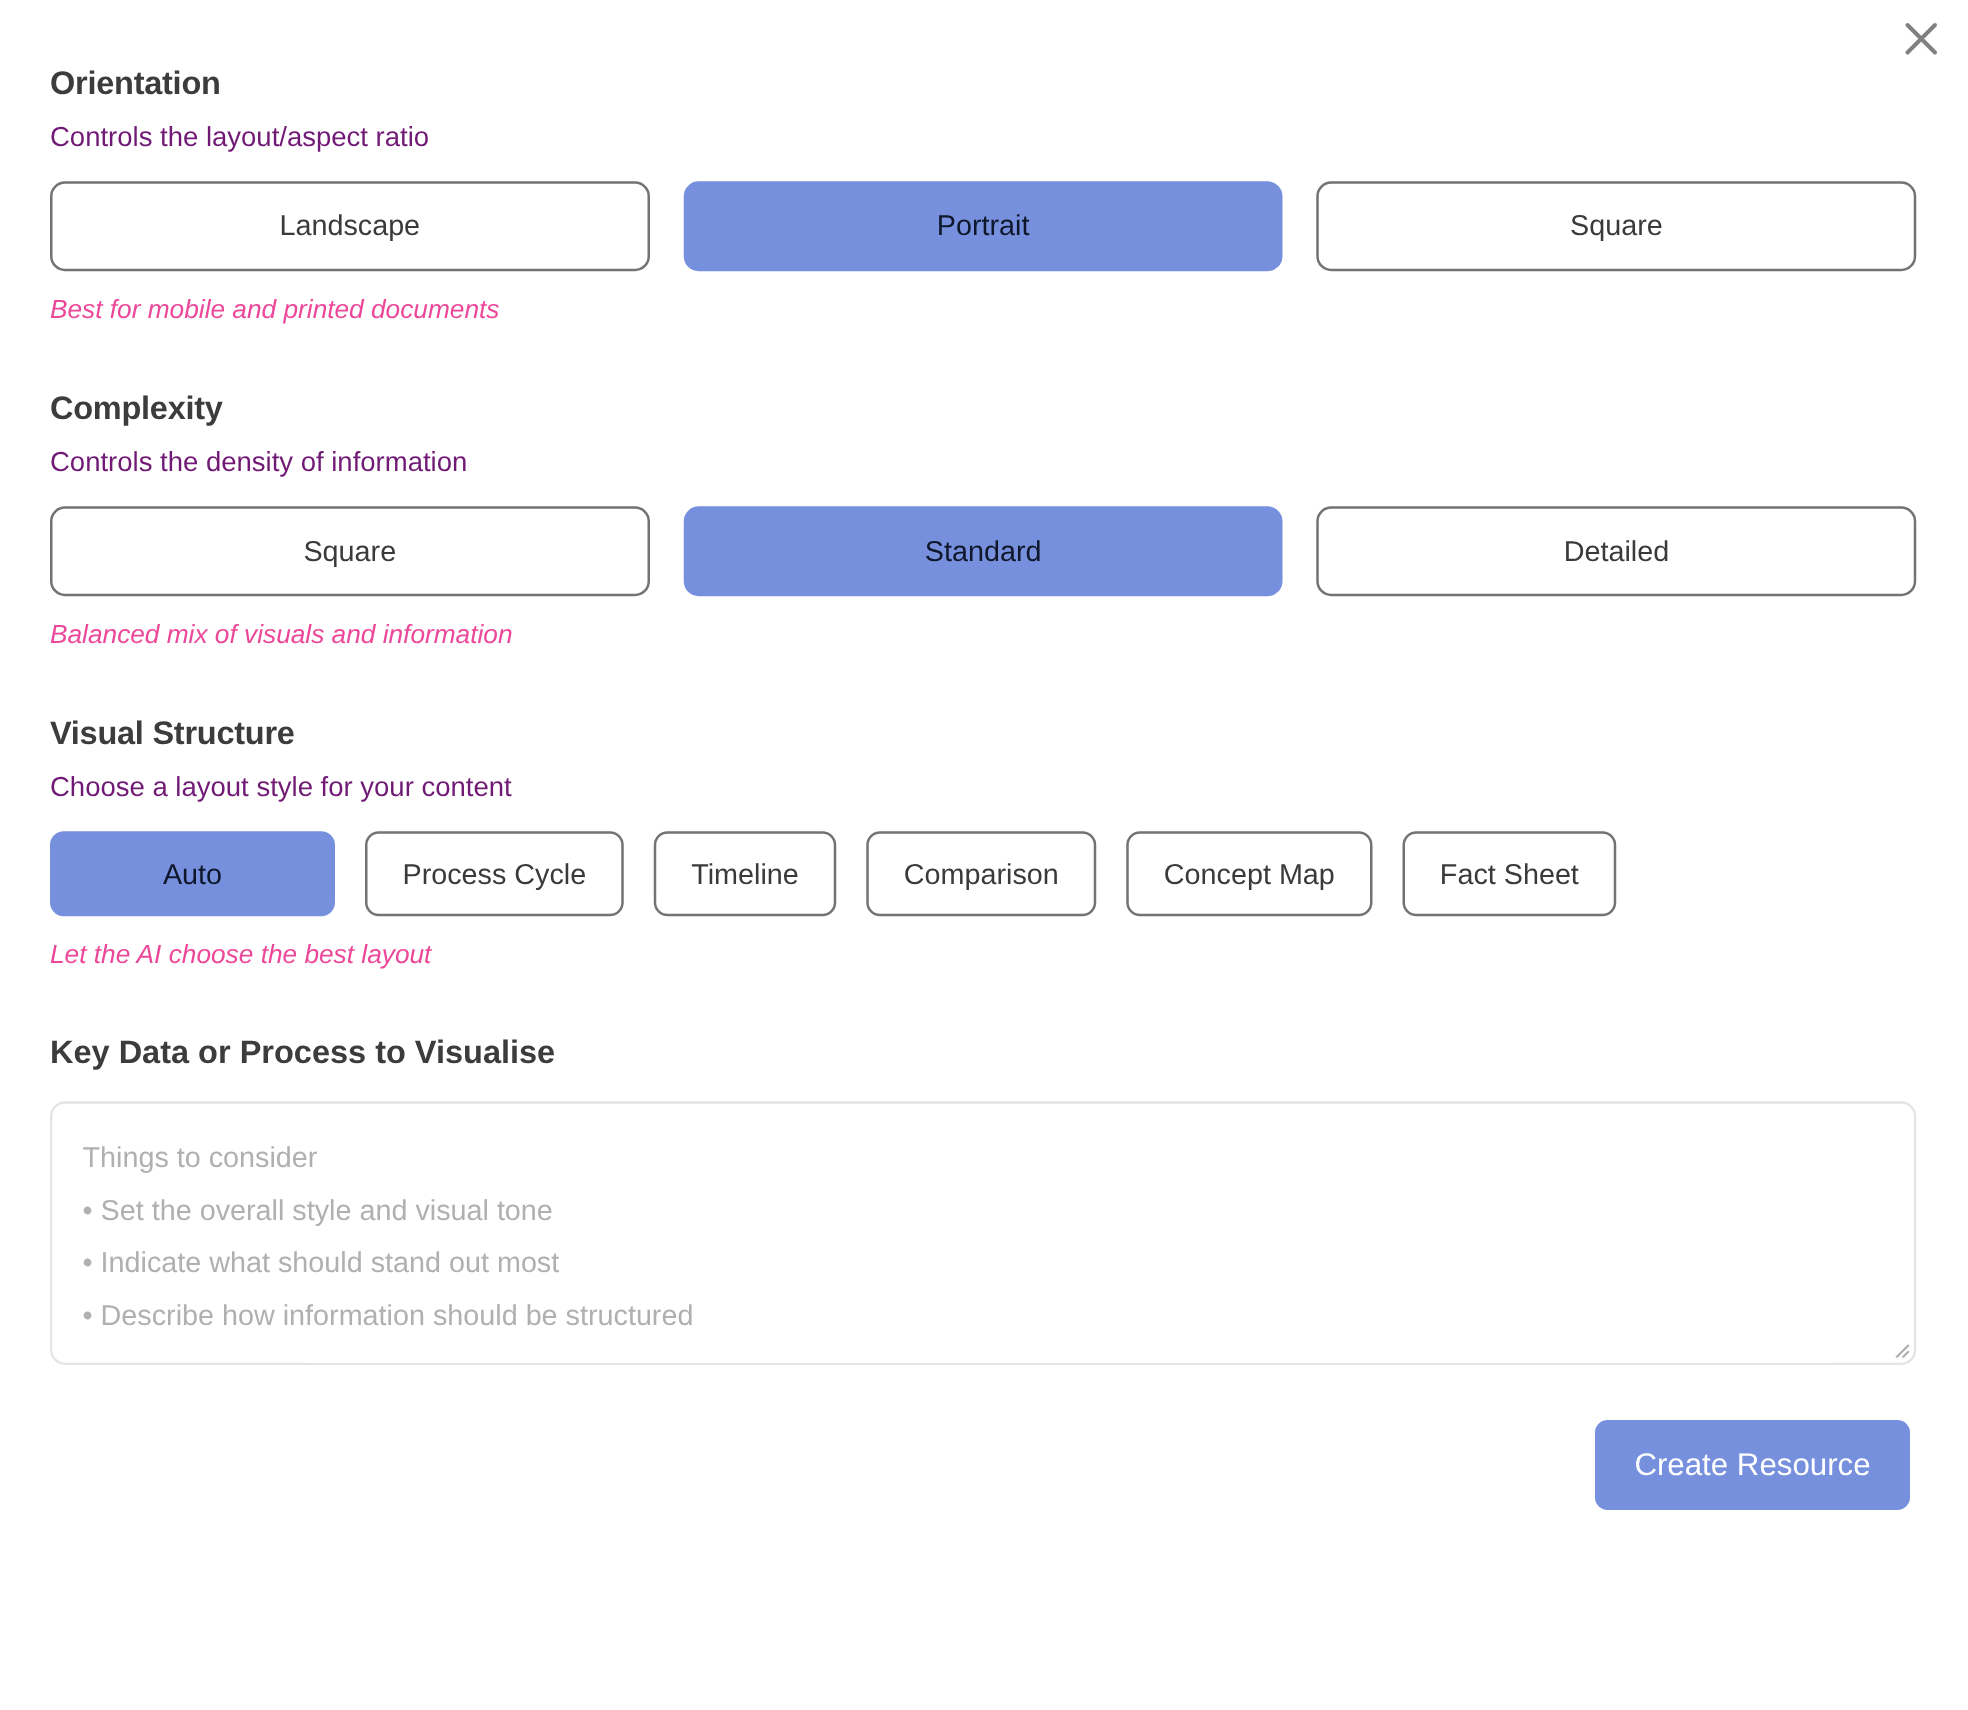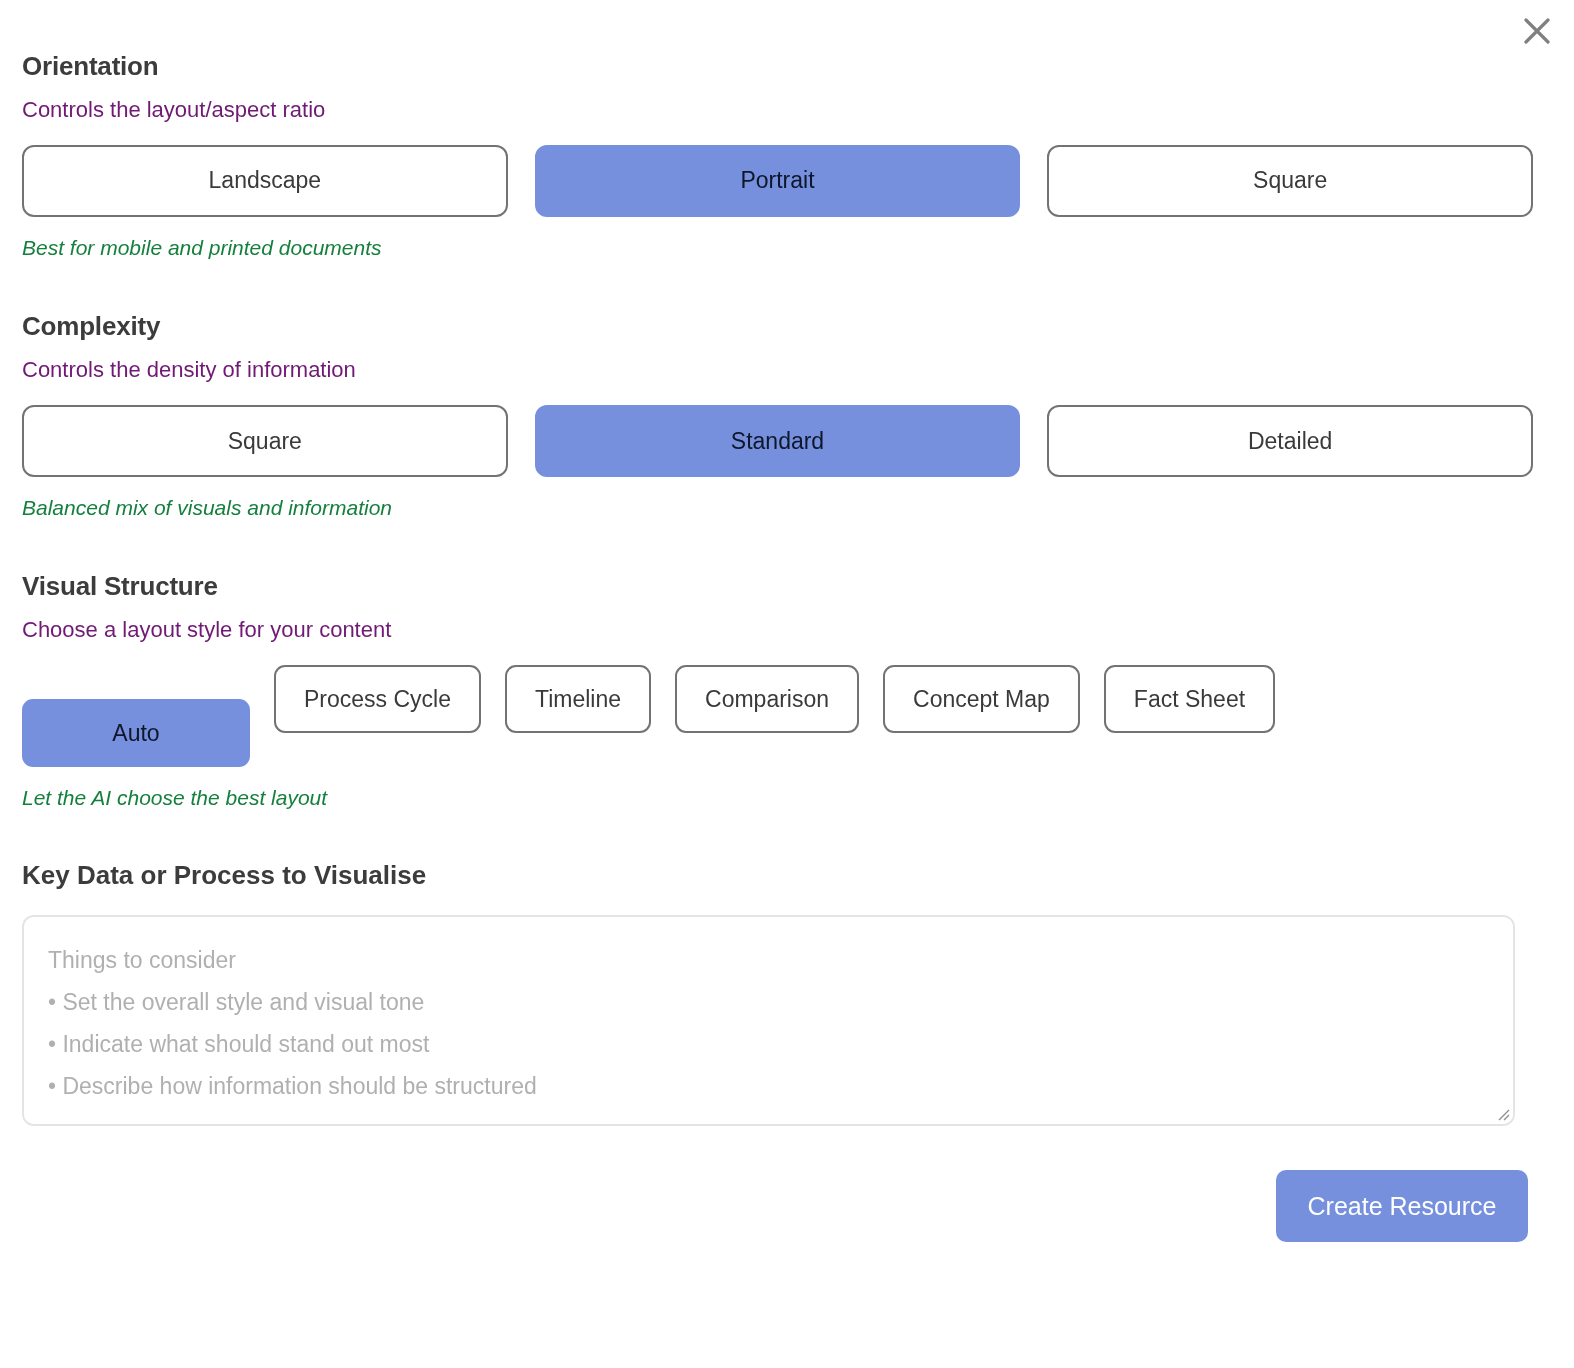--- a/index.html
+++ b/index.html
@@ -30,21 +30,21 @@
     justify-content: center;
     cursor: pointer;
     background: none;
     border: none;
     padding: 0;
   }
   .close-btn svg { display: block; }
 
   
   .panel {
-    padding: 52px 41px 0 22px;
+    padding: 52px 41px 0 40px;
   }
 
   .section { margin-bottom: 0; }
 
   .section-title {
     font-size: 26px;
     font-weight: bold;
     color: #3c3c3c;
     letter-spacing: -0.2px;
     margin: 0 0 16px 0;
@@ -52,21 +52,21 @@
   }
   .section-sub {
     font-size: 22px;
     color: #701a75;
     margin: 0 0 22px 0;
     line-height: 1.2;
     font-weight: normal;
   }
   .section-hint {
     font-size: 21px;
-    color: #15803d;
+    color: #ec4899;
     font-style: italic;
     margin: 18px 0 0 0;
     line-height: 1.2;
   }
 
   
   .opt-row-3 {
     display: grid;
     grid-template-columns: repeat(3, 1fr);
     gap: 27px;
@@ -99,21 +99,20 @@
     color: #0f172a;
   }
   .opt-row-wrap .opt-btn {
     height: 68px;
     border-radius: 11px;
     padding: 0 28px;
     flex: 0 0 auto;
   }
   .opt-row-wrap .opt-btn.selected {
     min-width: 228px;
-    margin-top: 34px;
   }
 
   
   .block-gap-1 { height: 52px; }
   .block-gap-2 { height: 52px; }
   .block-gap-3 { height: 50px; }
 
   
   .field-title {
     font-size: 26px;

